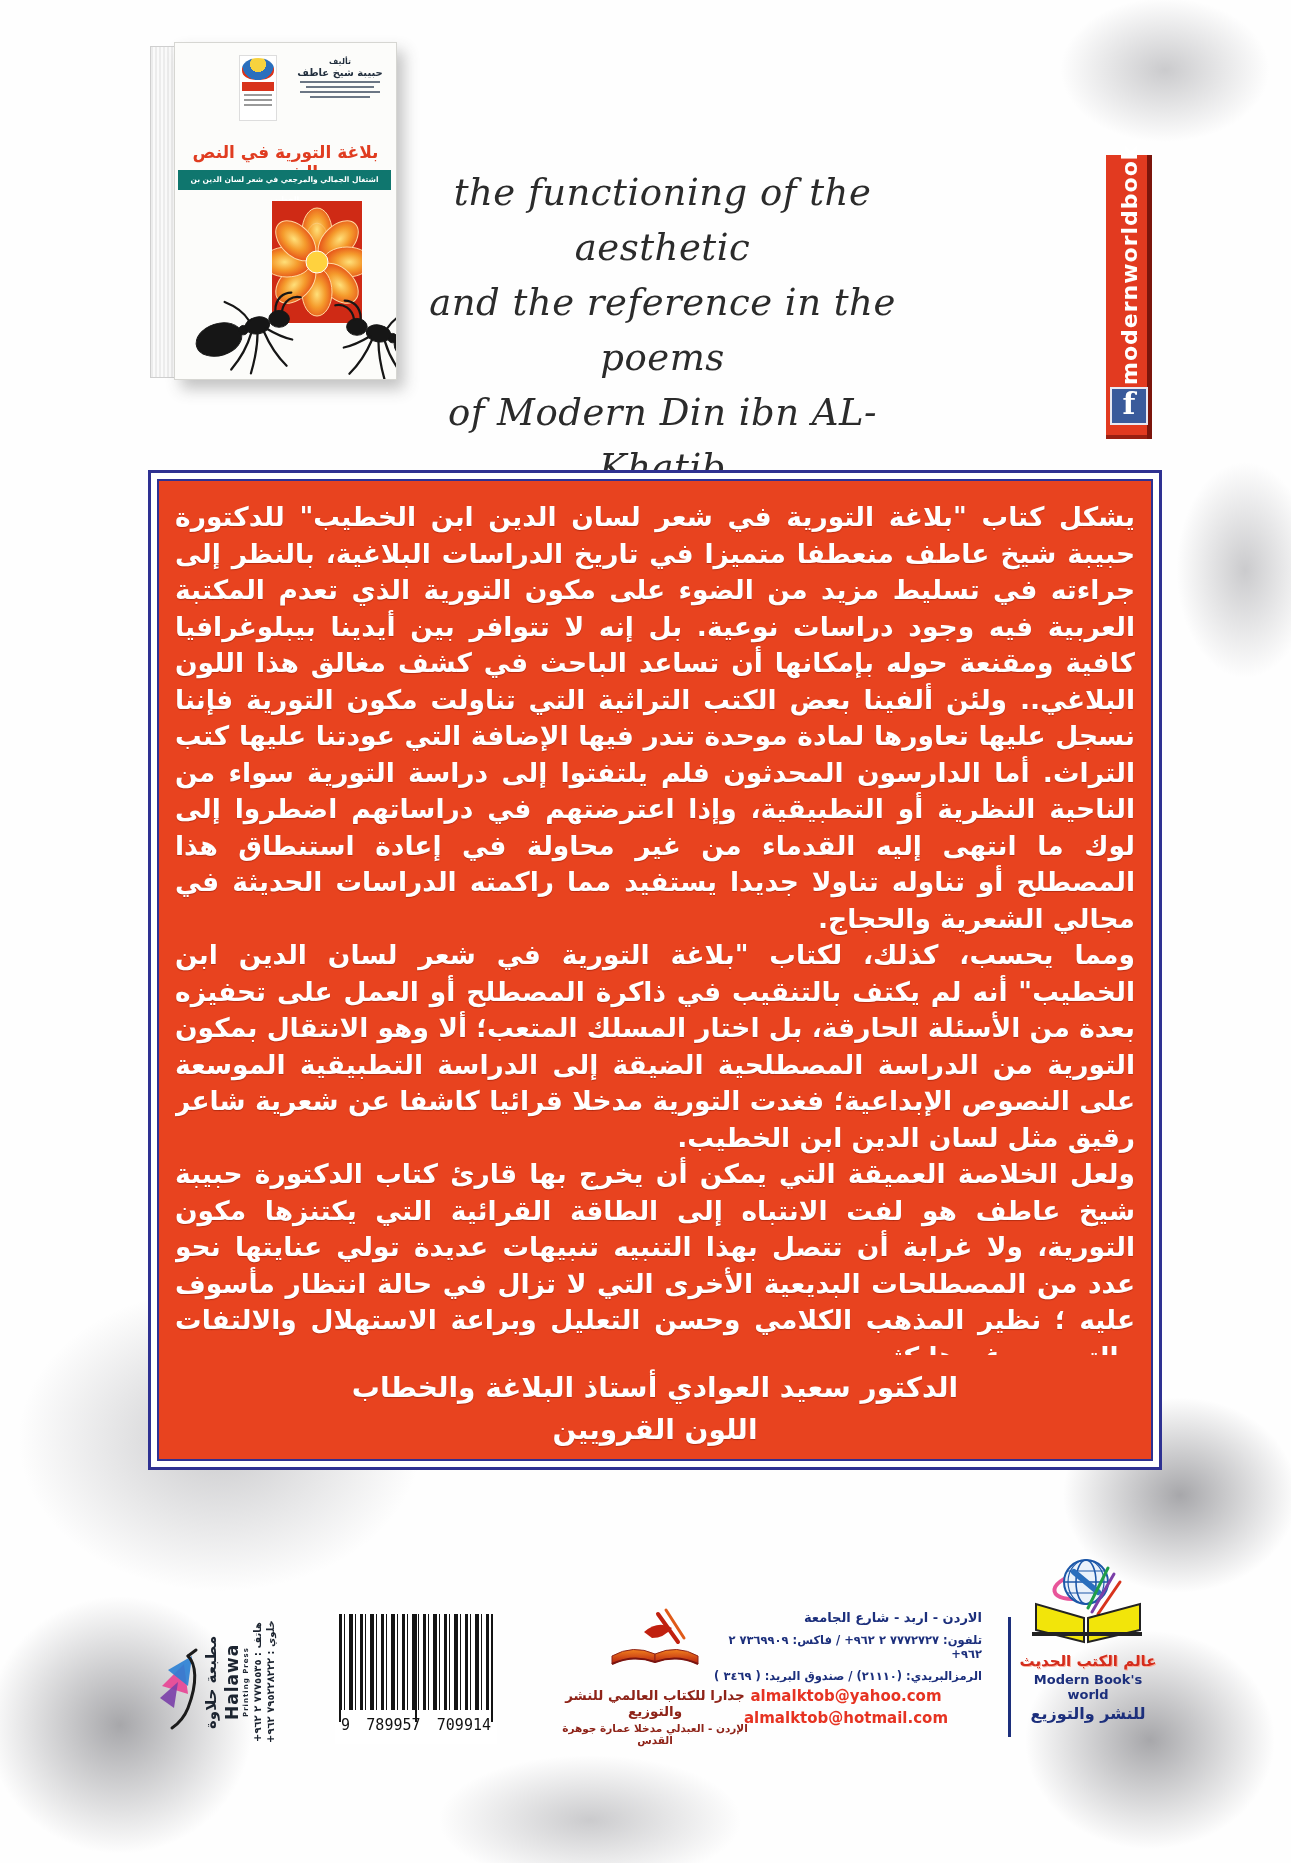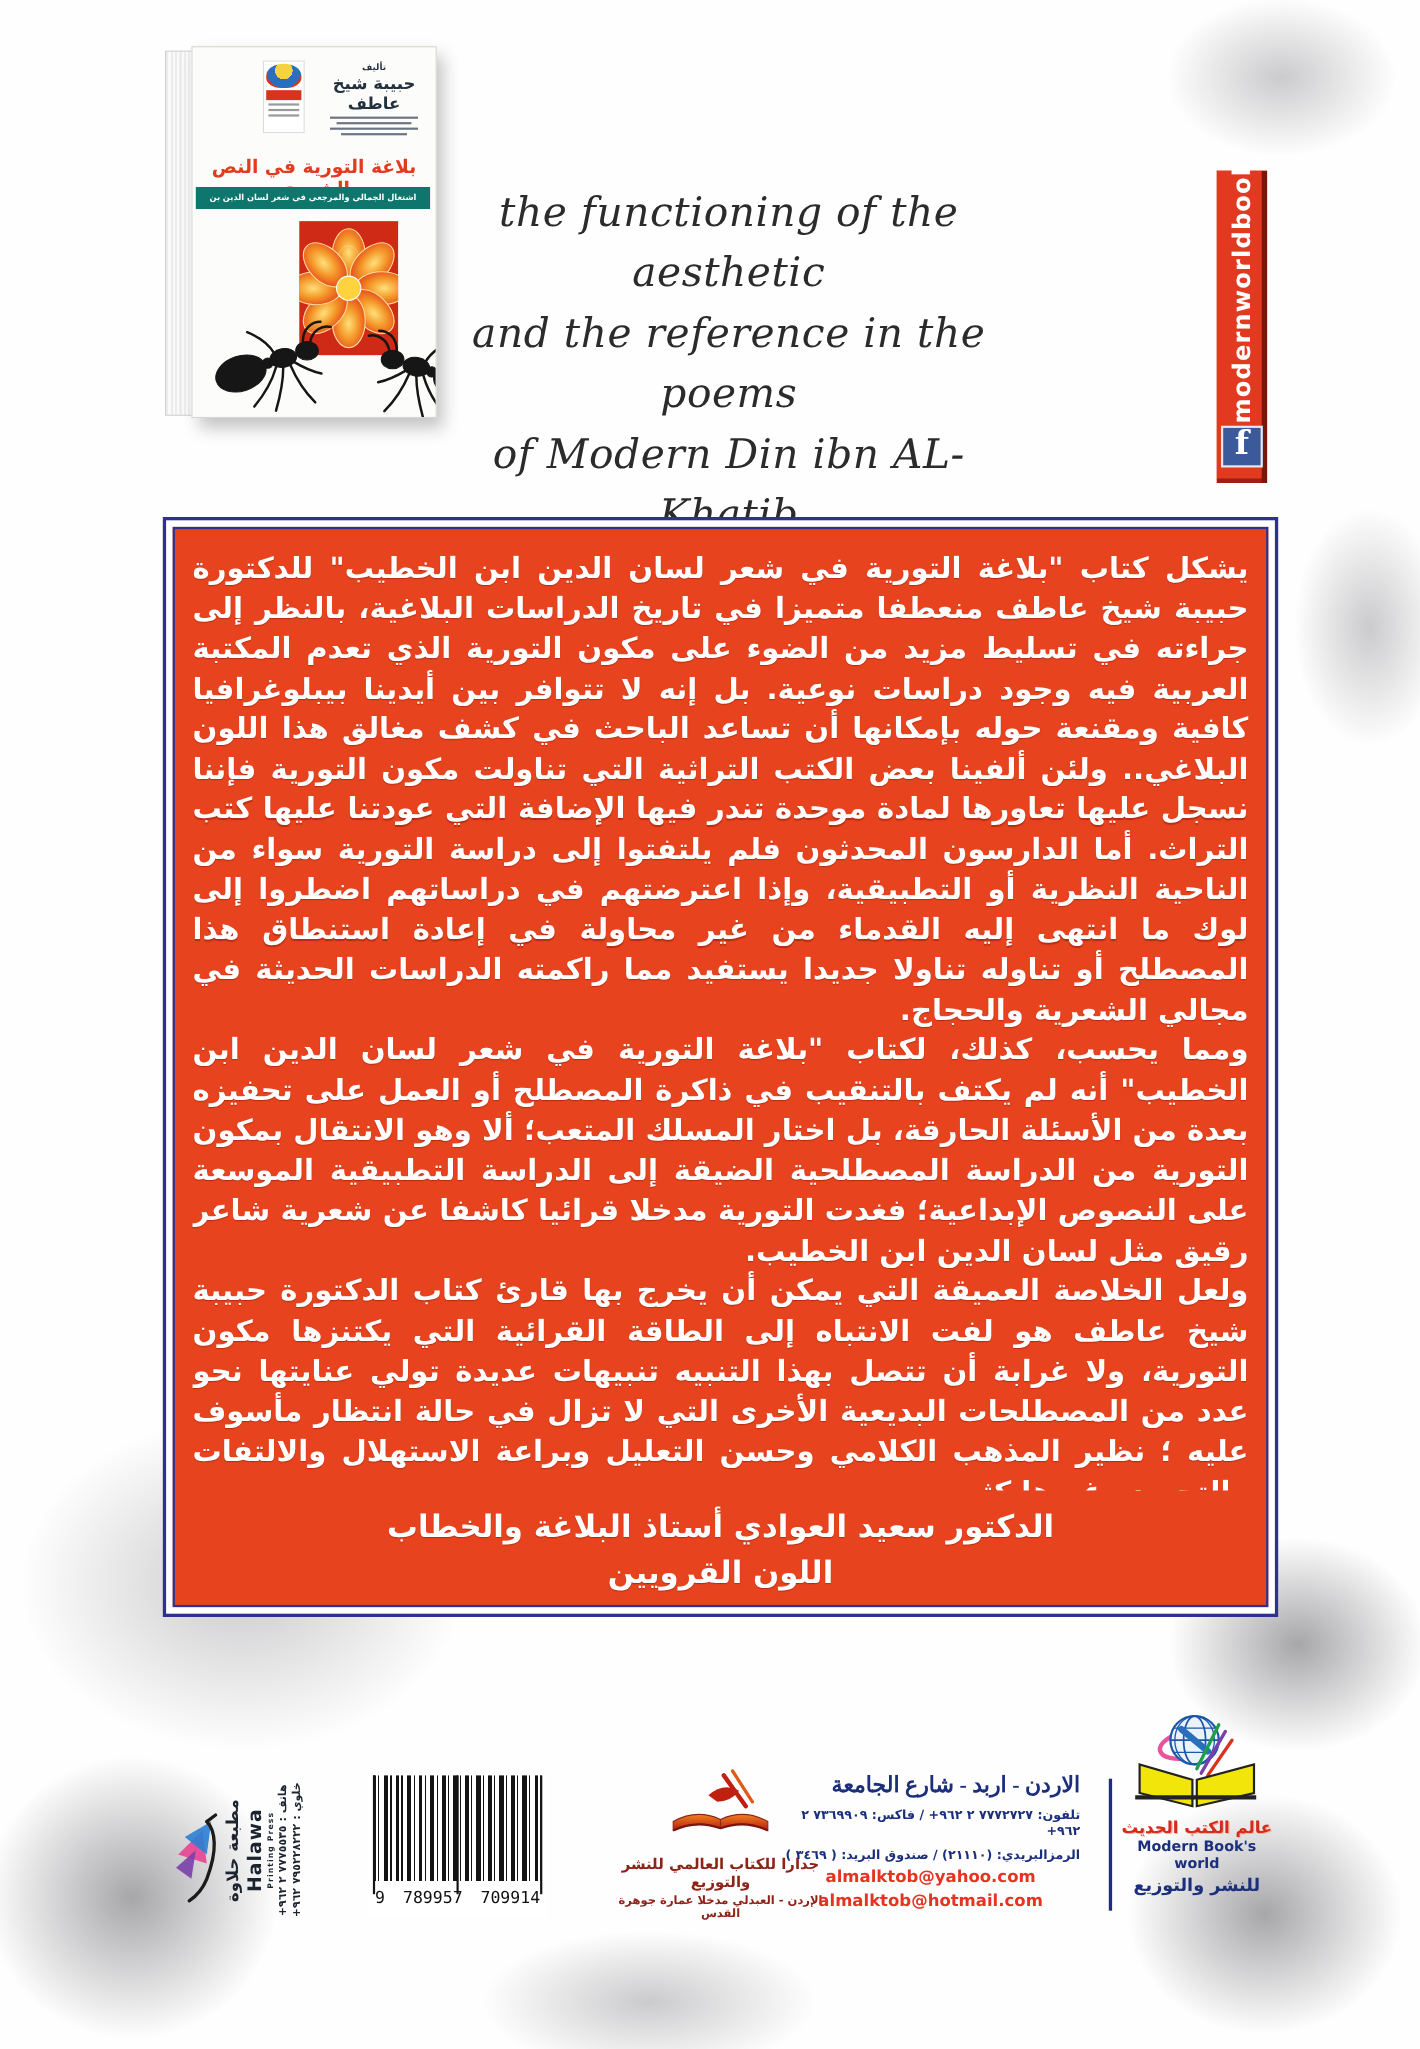--- a/index.html
+++ b/index.html
@@ -19,21 +19,21 @@
   #thumb-cover{position:absolute;left:24px;top:0;width:221px;height:336px;background:#fcfcfa;
     border:1px solid #d6d6d2;overflow:hidden;box-shadow:7px 9px 14px rgba(60,60,60,.30);}
   #mini-logo{position:absolute;left:64px;top:12px;width:32px;height:60px;background:#fff;
     border:1px solid #ddd;display:flex;flex-direction:column;align-items:stretch;padding:2px;gap:2px;}
   .ml-emblem{height:22px;border-radius:50% 50% 42% 42%;
     background:radial-gradient(circle at 50% 28%,#f7d23e 0 35%,#2a6fbd 36% 70%,#d8331c 71%);}
   .ml-band{height:9px;background:#d8331c;}
   .ml-line{height:2px;background:#9a9a9a;margin:1px 2px 0 2px;}
   #thumb-author{position:absolute;right:10px;top:14px;width:92px;text-align:center;direction:rtl;color:#23303f;}
   #thumb-author .a1{font-size:8px;font-weight:bold;}
-  #thumb-author .a2{font-size:15px;font-weight:bold;margin-top:1px;}
+  #thumb-author .a2{font-size:10px;font-weight:bold;margin-top:1px;}
   .a-hair{height:2px;background:#6b7684;margin:3px 6px 0 6px;}
   #thumb-title{position:absolute;left:0;top:99px;width:100%;text-align:center;direction:rtl;
     color:#e03c20;font-weight:bold;font-size:17px;}
   #thumb-band{position:absolute;left:3px;top:127px;width:213px;height:20px;background:#0f766e;
     color:#fff;font-size:7.5px;font-weight:bold;direction:rtl;text-align:center;line-height:20px;
     box-shadow:inset 0 1px 0 #f7causes;} 
   #flower-square{position:absolute;left:97px;top:158px;width:90px;height:122px;background:#cf2a15;
     outline:1px solid rgba(255,255,255,.55);}
   .ant{position:absolute;}
 
@@ -79,21 +79,21 @@
       #141414 10px 14px,#fff 14px 16px,#141414 16px 17px,#fff 17px 21px);}
   .guard{position:absolute;top:2px;width:2px;height:108px;background:#141414;}
   #barcode .num{position:absolute;left:0;right:0;top:104px;display:flex;justify-content:space-between;
     padding:0 6px;font-family:"DejaVu Sans Mono",monospace;font-size:15px;color:#111;}
 
   #jadara{position:absolute;left:548px;top:1606px;width:214px;text-align:center;}
   #jadara .j1{direction:rtl;color:#8e2318;font-weight:bold;font-size:13.5px;margin-top:3px;}
   #jadara .j2{direction:rtl;color:#8e2318;font-weight:bold;font-size:10.5px;margin-top:3px;}
 
   #contact{position:absolute;left:700px;top:1610px;width:282px;text-align:right;direction:rtl;}
-  #contact .c-addr{color:#1c2f7c;font-weight:bold;font-size:20px;font-family:Liberation Serif, serif;}
+  #contact .c-addr{color:#1c2f7c;font-weight:bold;font-size:13px;}
   #contact .c-tel,#contact .c-post{color:#1c2f7c;font-weight:bold;font-size:11.5px;margin-top:8px;}
   #contact .c-mail{color:#e63322;font-weight:bold;font-size:15px;margin-top:4px;margin-left:10px;
     direction:ltr;text-align:center;}
   #contact .c-mail:first-of-type{margin-top:8px;}
 
   #footer-sep{position:absolute;left:1008px;top:1617px;width:3px;height:120px;background:#1c2f7c;}
 
   #mbw{position:absolute;left:1013px;top:1556px;width:150px;text-align:center;}
   #mbw .m-ar{color:#d42c1c;font-weight:bold;font-size:15px;direction:rtl;
     text-shadow:1px 1px 0 #f9b09e;letter-spacing:-1px;}

